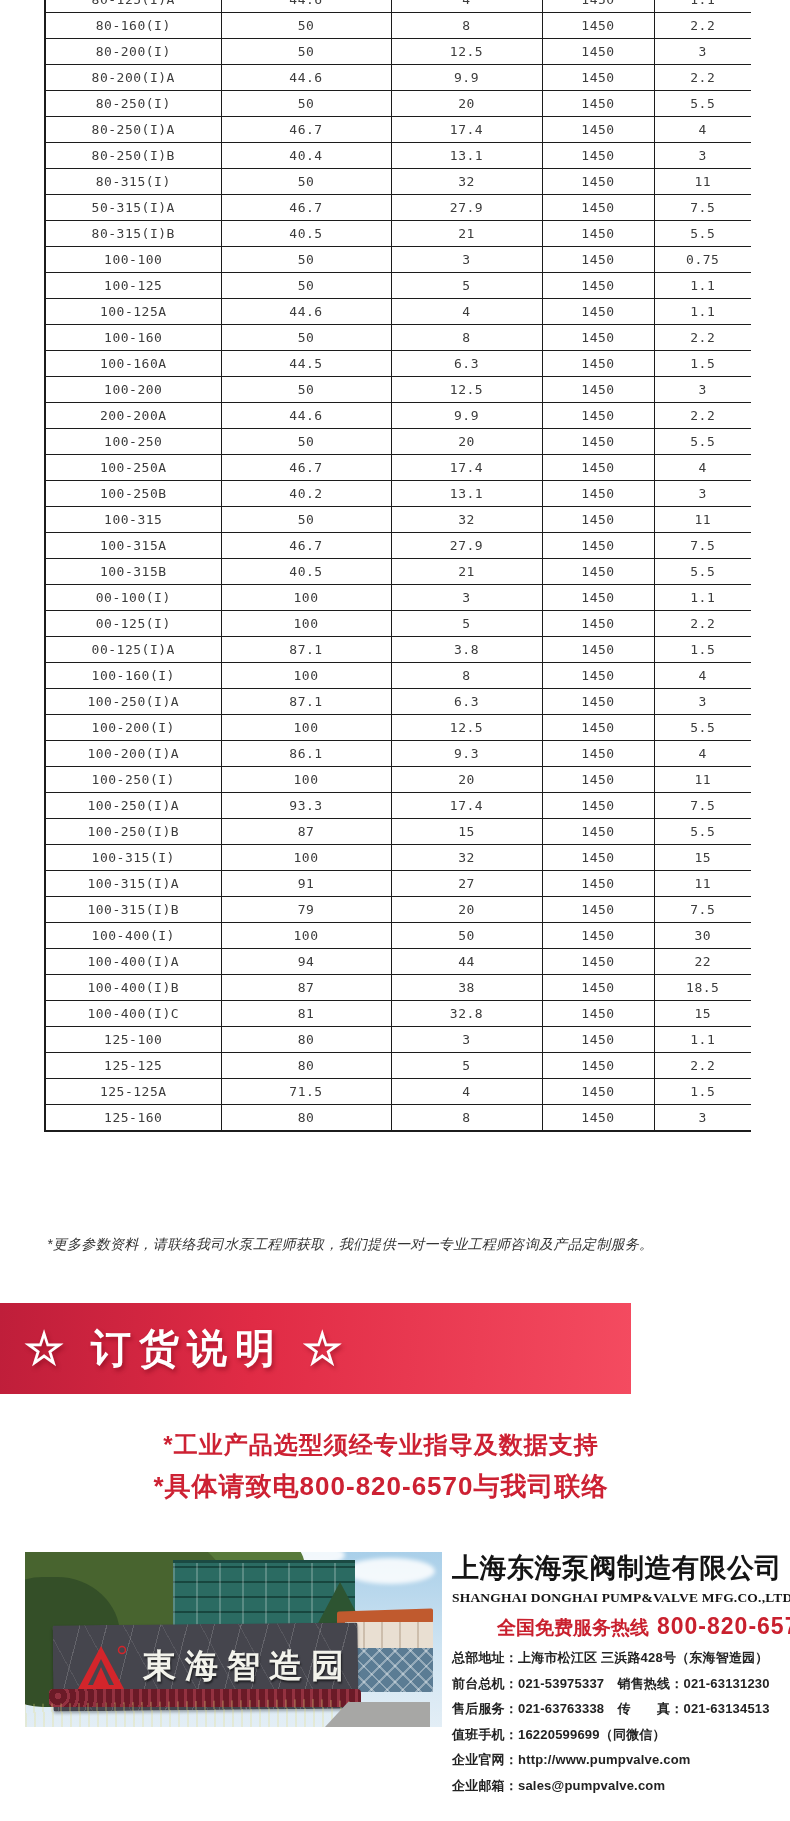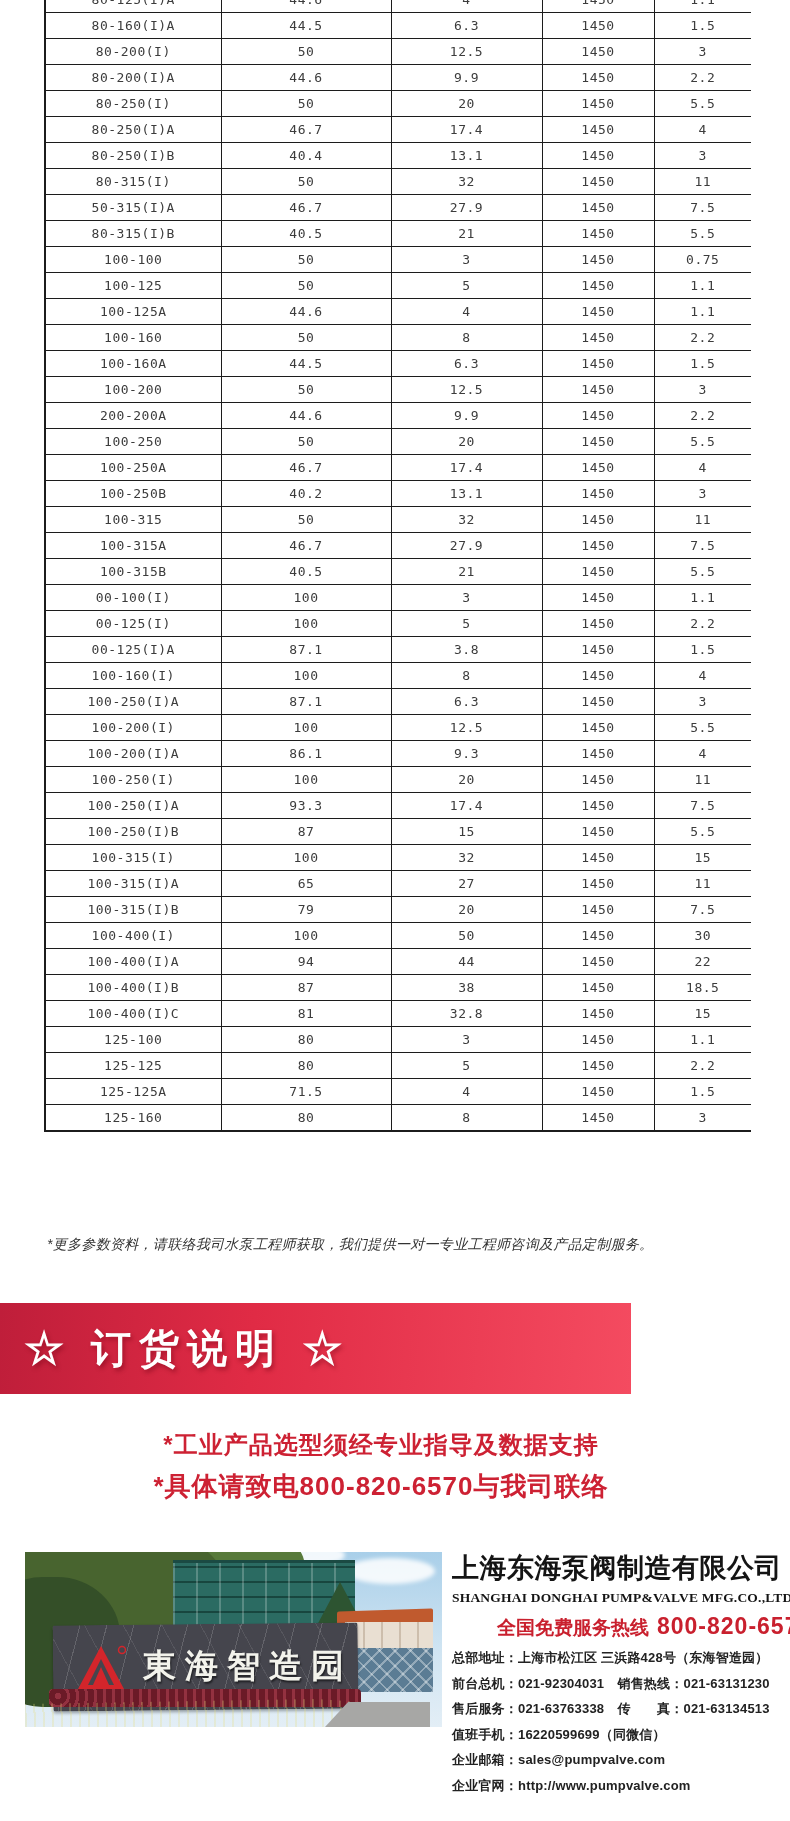--- a/index.html
+++ b/index.html
@@ -124,25 +124,25 @@
       </colgroup>
       <tbody>
           <tr>
             <td>80-125(I)A</td>
             <td>44.6</td>
             <td>4</td>
             <td>1450</td>
             <td>1.1</td>
           </tr>
           <tr>
-            <td>80-160(I)A</td>
-            <td>44.5</td>
-            <td>6.3</td>
-            <td>1450</td>
-            <td>1.5</td>
+            <td>80-160(I)</td>
+            <td>50</td>
+            <td>8</td>
+            <td>1450</td>
+            <td>2.2</td>
           </tr>
           <tr>
             <td>80-200(I)</td>
             <td>50</td>
             <td>12.5</td>
             <td>1450</td>
             <td>3</td>
           </tr>
           <tr>
             <td>80-200(I)A</td>
@@ -356,21 +356,21 @@
           </tr>
           <tr>
             <td>100-315(I)</td>
             <td>100</td>
             <td>32</td>
             <td>1450</td>
             <td>15</td>
           </tr>
           <tr>
             <td>100-315(I)A</td>
-            <td>65</td>
+            <td>91</td>
             <td>27</td>
             <td>1450</td>
             <td>11</td>
           </tr>
           <tr>
             <td>100-315(I)B</td>
             <td>79</td>
             <td>20</td>
             <td>1450</td>
             <td>7.5</td>
@@ -472,21 +472,21 @@
   </div>
 
   <div class="company">
     <div class="company-name">上海东海泵阀制造有限公司</div>
     <div class="company-en">SHANGHAI DONGHAI PUMP&amp;VALVE MFG.CO.,LTD.</div>
     <div class="hotline">
       <span class="hotline-label">全国免费服务热线</span><span class="hotline-number">800-820-6570</span>
     </div>
     <div class="company-details">
         <div class="detail-line">总部地址：上海市松江区 三浜路428号（东海智造园）</div>
-        <div class="detail-line">前台总机：021-92304031　销售热线：021-63131230</div>
+        <div class="detail-line">前台总机：021-53975337　销售热线：021-63131230</div>
         <div class="detail-line">售后服务：021-63763338　传　　真：021-63134513</div>
         <div class="detail-line">值班手机：16220599699（同微信）</div>
+        <div class="detail-line">企业官网：http://www.pumpvalve.com</div>
         <div class="detail-line">企业邮箱：sales@pumpvalve.com</div>
-        <div class="detail-line">企业官网：http://www.pumpvalve.com</div>
       </div>
   </div>
 
 </div>
 
 </body></html>

